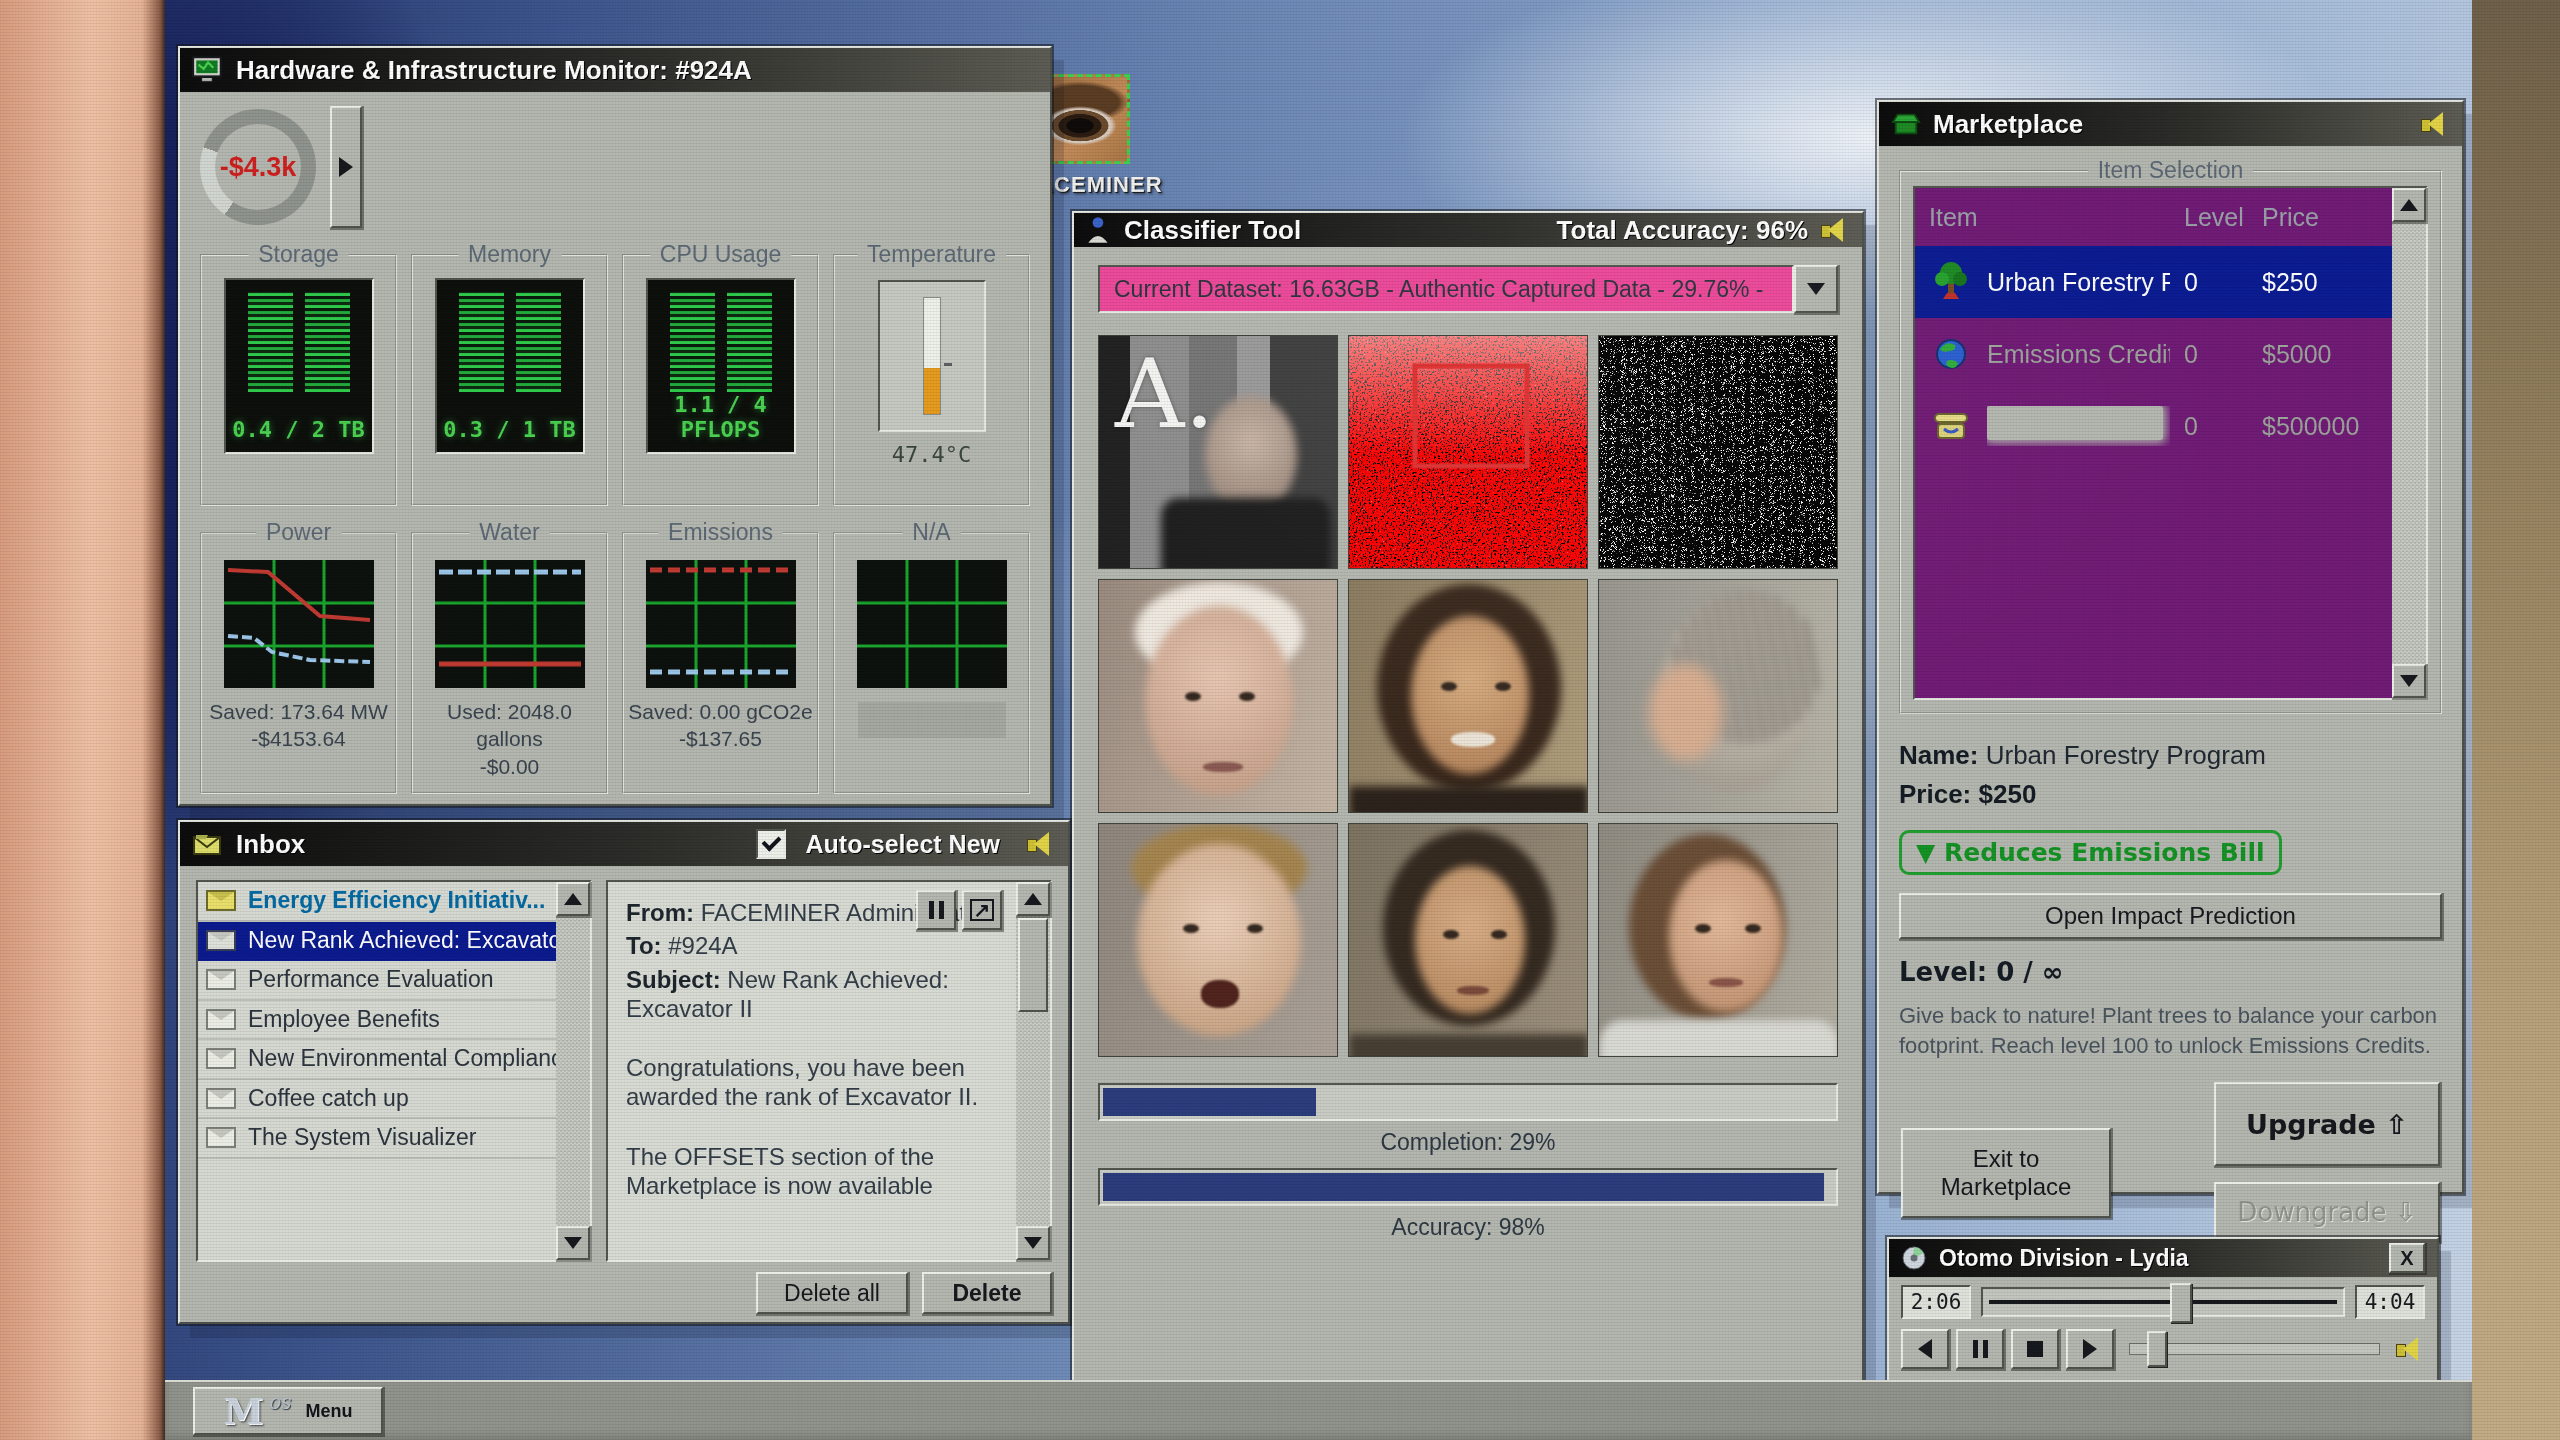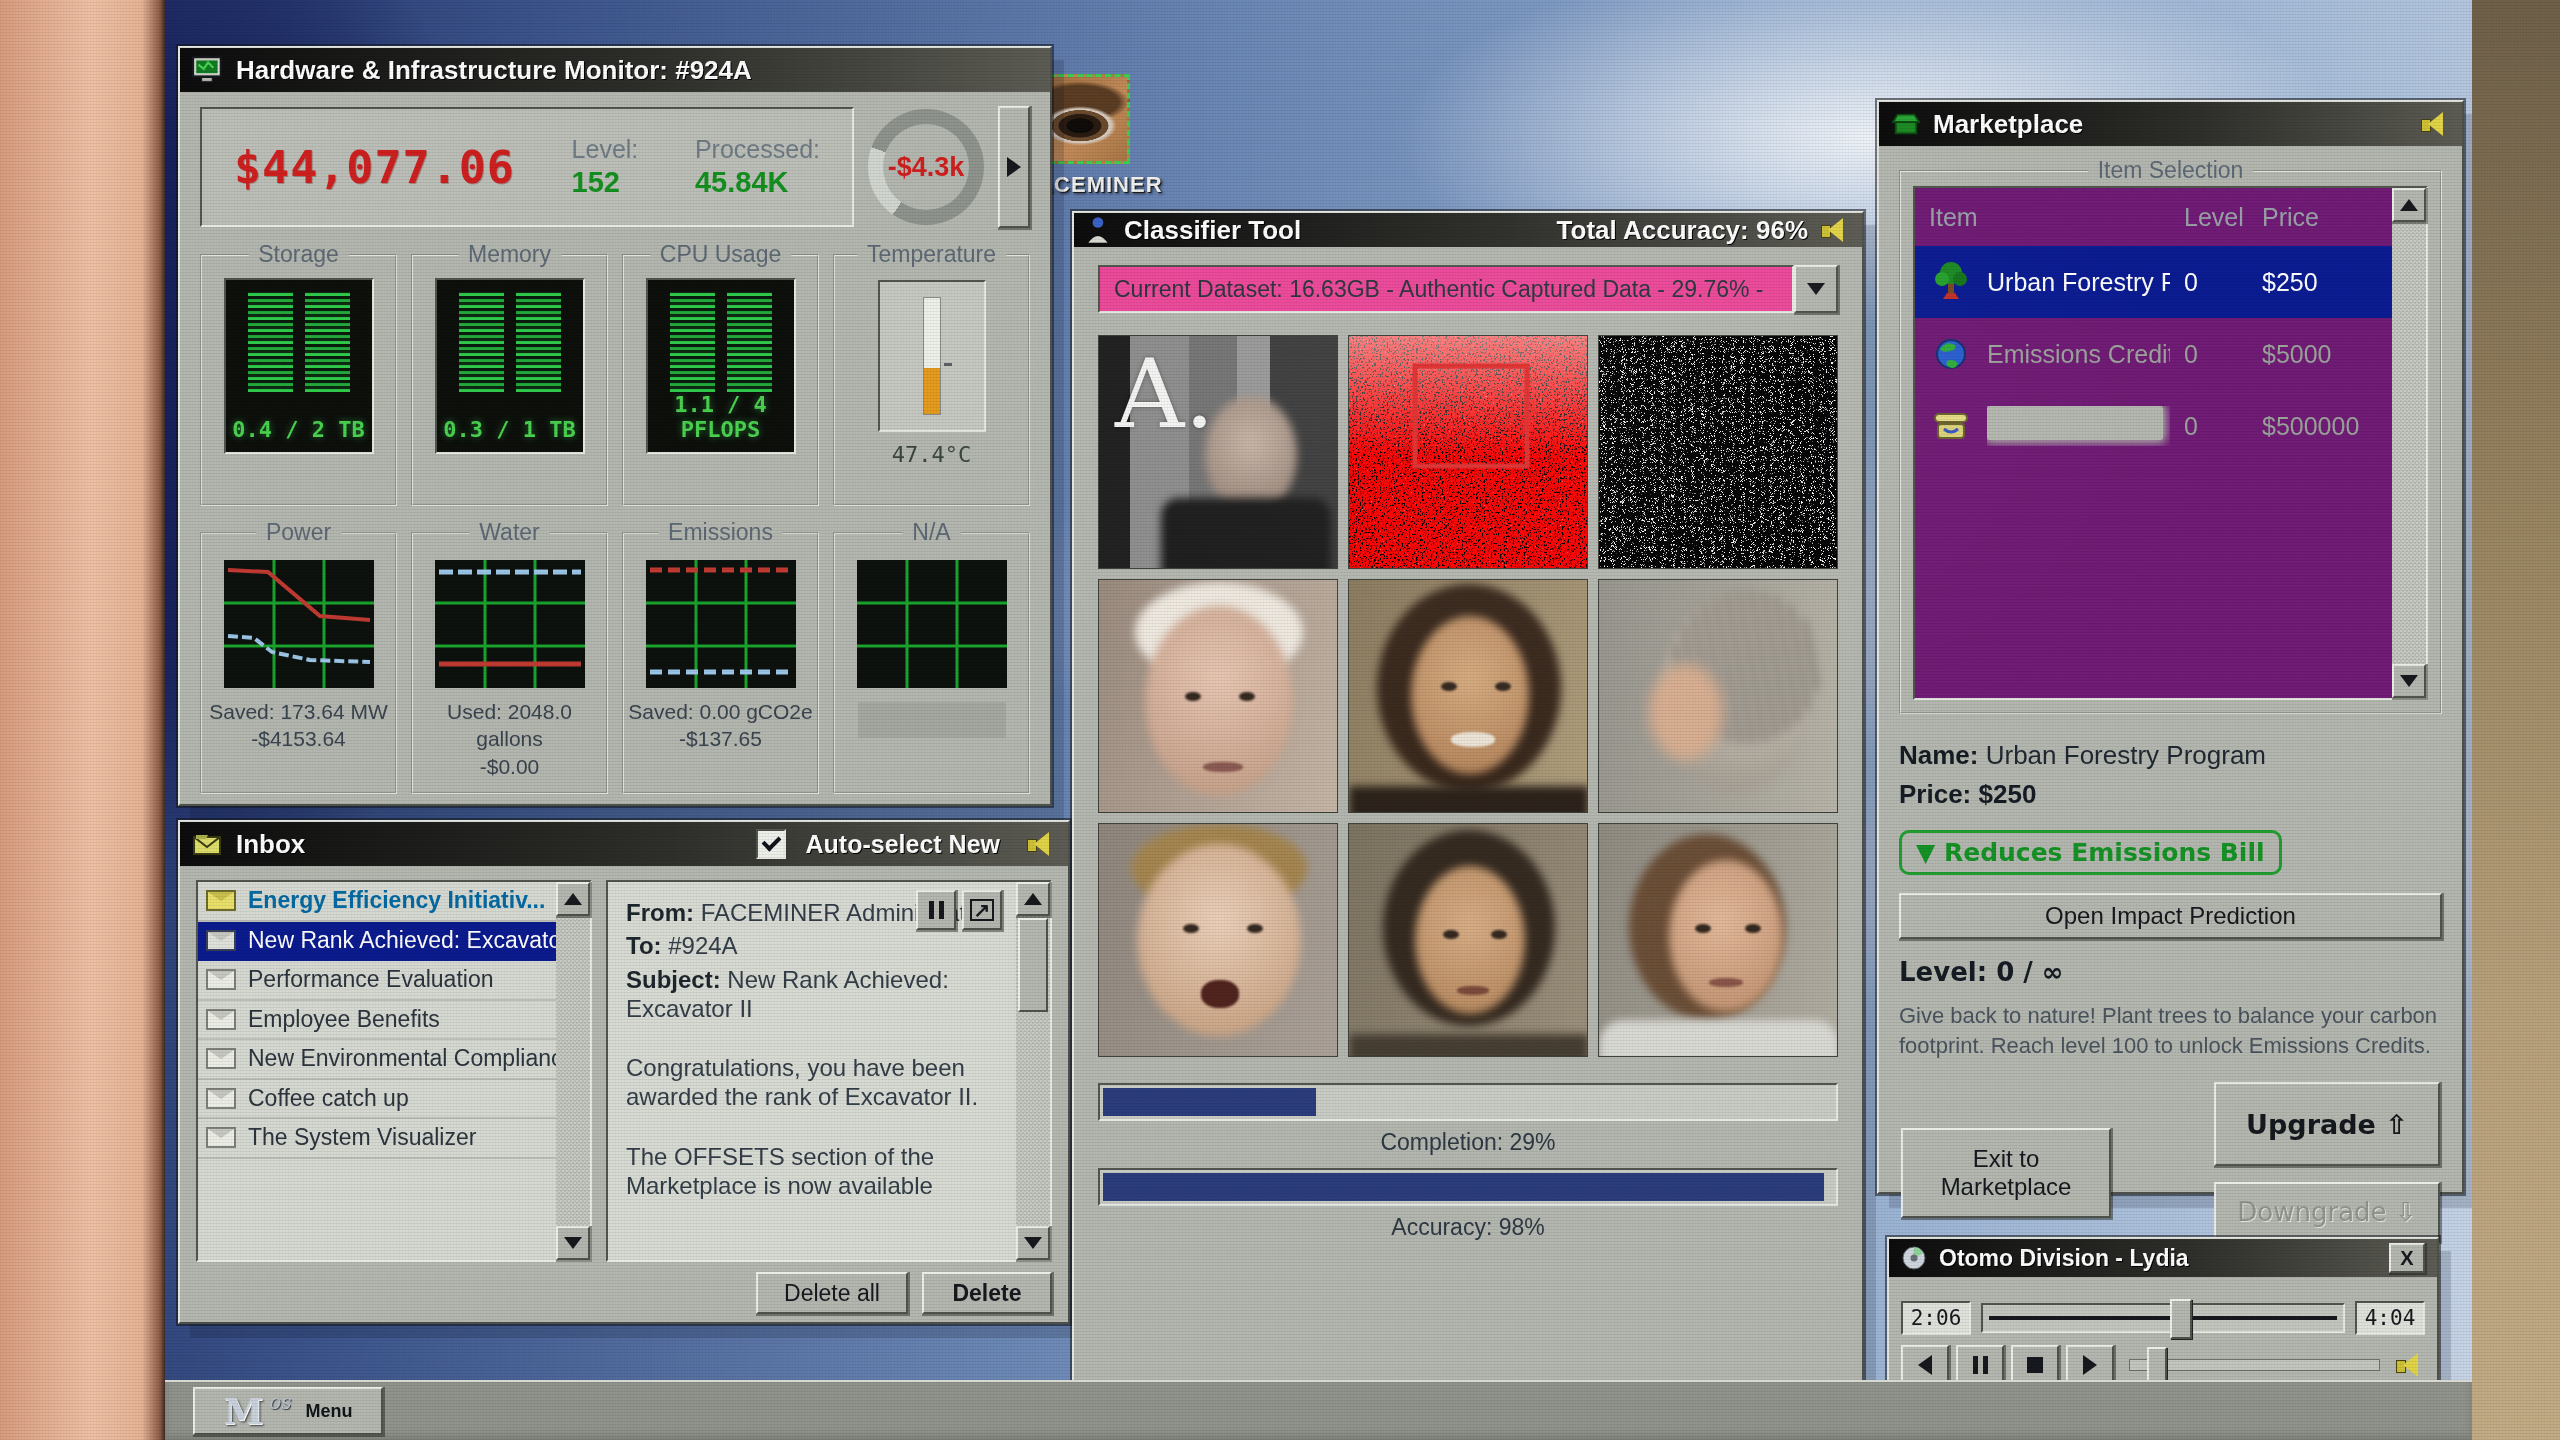--- a/index.html
+++ b/index.html
@@ -216,21 +216,21 @@
   .mk-desc{margin-top:14px;font-size:22px;color:#49535d;line-height:1.35;}
   .mk-btns{position:relative;margin-top:22px;height:170px;}
   .upg{position:absolute;right:2px;top:0;width:226px;height:84px;font-size:27px;font-family:"DejaVu Sans",sans-serif;}
   .dng{position:absolute;right:2px;top:100px;width:226px;height:60px;font-size:26px;font-family:"DejaVu Sans",sans-serif;}
   .exit{position:absolute;left:2px;top:46px;width:210px;height:90px;font-size:24px;}
   
   #player{left:1887px;top:1237px;width:548px;height:146px;z-index:14;}
   #player .tbar{height:38px;}
   #player .title{font-size:23px;}
   .x-btn{width:36px;height:30px;font-size:20px;font-weight:bold;}
-  .seek-row{display:flex;align-items:center;gap:10px;padding:24px 12px 0 12px;}
+  .seek-row{display:flex;align-items:center;gap:10px;padding:8px 12px 0 12px;}
   .time-box{width:66px;height:30px;background:#dfe2da;display:flex;align-items:center;justify-content:center;
     font-family:"DejaVu Sans Mono",monospace;font-size:21px;color:#15181c;}
   .seek{flex:1;height:26px;position:relative;background:#c3c6be;}
   .seek-line{position:absolute;left:6px;right:6px;top:11px;height:4px;background:#15181c;}
   .handle{position:absolute;top:-6px;width:18px;height:36px;background:#b4b7af;border:2px solid;
     border-color:#eceee8 #50534b #50534b #eceee8;box-shadow:1px 1px 0 #222;}
   .ctl-row{display:flex;align-items:center;gap:7px;padding:10px 12px 0 12px;}
   .ctl{width:48px;height:40px;}
   .vol{flex:1;height:10px;margin:0 8px;position:relative;background:#c3c6be;border:1px solid #6e726a;}
   .vol .handle{top:-13px;height:32px;width:16px;}
@@ -280,33 +280,20 @@
         <rect x="1" y="1" width="26" height="18" fill="#d8dad2" stroke="#15181c" stroke-width="2"></rect>
         <rect x="4" y="4" width="20" height="12" fill="#0f7a22"></rect>
         <path d="M6 8 l5 4 l4 -6 l5 5" stroke="#4ad24f" fill="none" stroke-width="2"></path>
         <rect x="9" y="20" width="10" height="4" fill="#b4b7af" stroke="#15181c"></rect>
       </svg>
       <span class="title">Hardware &amp; Infrastructure Monitor: #924A</span>
       <span class="spacer"></span>
     </div>
     <div class="hw-body">
       <div class="stats-row">
-        <div class="stats-inset inset">
-          <span class="money">$44,077.06</span>
-          <span class="spacer"></span>
-          <div class="stat-blk">
-            <div class="stat-lab">Level:</div>
-            <div class="stat-val">152</div>
-          </div>
-          <span class="spacer"></span>
-          <div class="stat-blk">
-            <div class="stat-lab">Processed:</div>
-            <div class="stat-val">45.84K</div>
-          </div>
-        </div>
         <div class="gauge">
           <div class="gauge-in">
               <span class="gauge-val">-$4.3k</span>
             </div>
         </div>
         <button class="btn hw-expand">
             <span class="tri right"></span>
           </button>
       </div>
 

